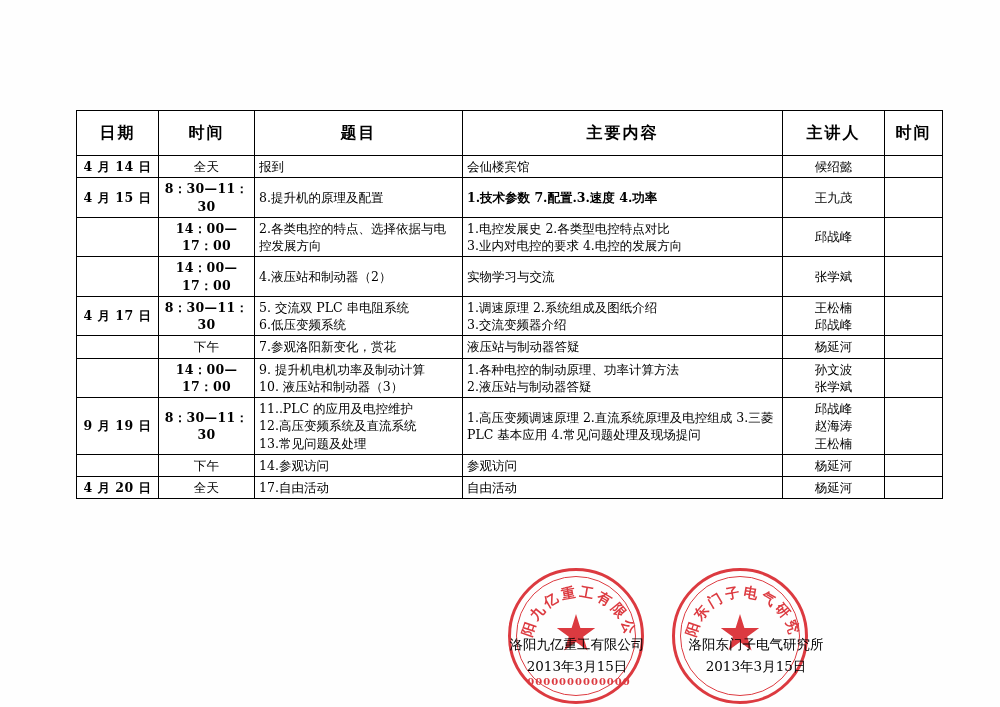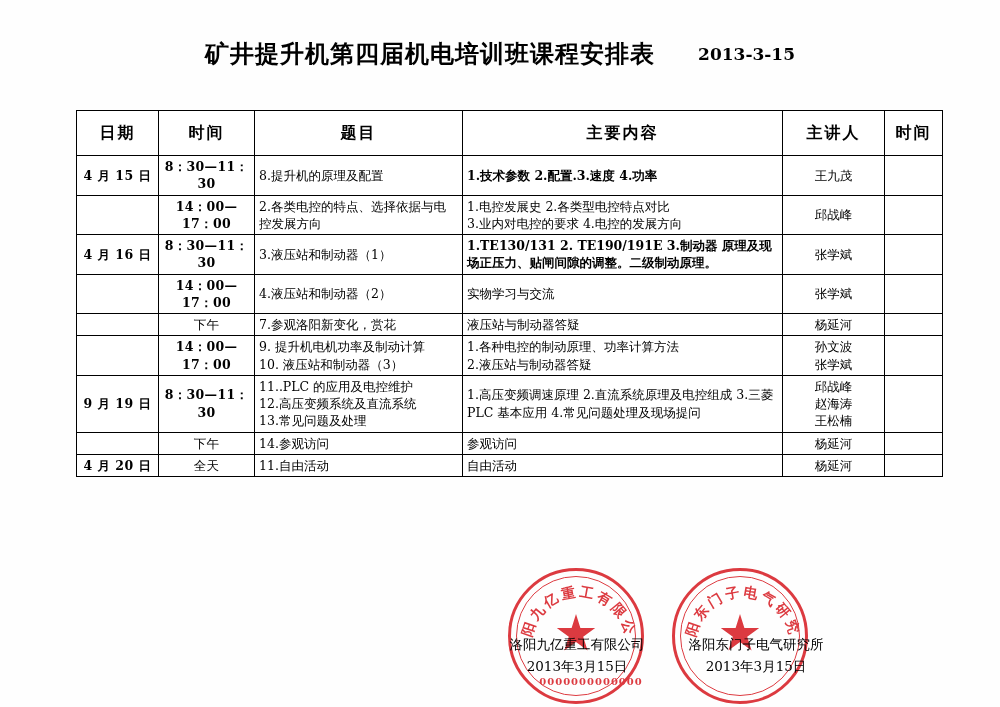--- a/index.html
+++ b/index.html
@@ -161,21 +161,21 @@
   }
   .stamp .arc-text text {
     fill: #d81f26;
     font-family: "DejaVu Serif", "Liberation Serif", serif;
     font-size: 14px;
     font-weight: bold;
     letter-spacing: 3px;
   }
   .stamp .bottom-text {
     position: absolute;
-    left: 12px;
+    left: 0;
     bottom: 14px;
     width: 136px;
     text-align: center;
     color: #d81f26;
     font-family: "DejaVu Serif", "Liberation Serif", serif;
     font-size: 10px;
     font-weight: bold;
     letter-spacing: 1px;
   }
   .sign-block {
@@ -187,24 +187,20 @@
     line-height: 1.6;
   }
   .sign-1 { left: 492px; top: 74px; width: 170px; }
   .sign-2 { left: 668px; top: 74px; width: 176px; }
 </style>
 </head>
 <body>
 
 <div class="page">
 
-  <div class="title-row">
-    <span class="doc-title">矿井提升机第四届机电培训班课程安排表</span>
-    <span class="doc-date">2013-3-15</span>
-  </div>
 
   <table class="schedule">
     <colgroup>
       <col class="c-date">
       <col class="c-time">
       <col class="c-topic">
       <col class="c-content">
       <col class="c-speaker">
       <col class="c-hours">
     </colgroup>
@@ -213,56 +209,67 @@
         <th>日期</th>
         <th>时间</th>
         <th>题目</th>
         <th>主要内容</th>
         <th>主讲人</th>
         <th>时间</th>
       </tr>
     </thead>
     <tbody id="schedule-body">
         <tr>
+          <td class="date">4 月 14 日</td>
+          <td class="time plain">全天</td>
+          <td class="topic">报到</td>
+          <td class="content">会仙楼宾馆</td>
+          <td class="speaker">
+            <span class="spk-line">候绍懿</span>
+          </td>
+          <td class="hours"></td>
+        </tr>
+        <tr>
           <td class="date">4 月 15 日</td>
           <td class="time">8：30—11：30</td>
           <td class="topic">8.提升机的原理及配置</td>
-          <td class="content bold">1.技术参数  2.配置.3.速度 4.功率</td>
+          <td class="content bold">1.技术参数  7.配置.3.速度 4.功率</td>
           <td class="speaker">
             <span class="spk-line">王九茂</span>
           </td>
           <td class="hours"></td>
         </tr>
         <tr>
           <td class="date"></td>
           <td class="time">14：00—17：00</td>
           <td class="topic">2.各类电控的特点、选择依据与电控发展方向</td>
           <td class="content">1.电控发展史    2.各类型电控特点对比<br>3.业内对电控的要求   4.电控的发展方向</td>
           <td class="speaker">
             <span class="spk-line">邱战峰</span>
           </td>
           <td class="hours"></td>
         </tr>
         <tr>
-          <td class="date">4 月 16 日</td>
-          <td class="time">8：30—11：30</td>
-          <td class="topic">3.液压站和制动器（1）</td>
-          <td class="content bold">1.TE130/131  2. TE190/191E  3.制动器 原理及现场正压力、贴闸间隙的调整。二级制动原理。</td>
-          <td class="speaker">
-            <span class="spk-line">张学斌</span>
-          </td>
-          <td class="hours"></td>
-        </tr>
-        <tr>
           <td class="date"></td>
           <td class="time">14：00—17：00</td>
           <td class="topic">4.液压站和制动器（2）</td>
           <td class="content">实物学习与交流</td>
           <td class="speaker">
             <span class="spk-line">张学斌</span>
+          </td>
+          <td class="hours"></td>
+        </tr>
+        <tr>
+          <td class="date">4 月 17 日</td>
+          <td class="time">8：30—11：30</td>
+          <td class="topic">5.  交流双 PLC 串电阻系统<br>6.低压变频系统</td>
+          <td class="content">1.调速原理    2.系统组成及图纸介绍<br>3.交流变频器介绍</td>
+          <td class="speaker">
+            <span class="spk-line">王松楠</span>
+            <span class="spk-line">邱战峰</span>
           </td>
           <td class="hours"></td>
         </tr>
         <tr>
           <td class="date"></td>
           <td class="time plain">下午</td>
           <td class="topic">7.参观洛阳新变化，赏花</td>
           <td class="content">液压站与制动器答疑</td>
           <td class="speaker">
             <span class="spk-line">杨延河</span>
@@ -298,21 +305,21 @@
           <td class="topic">14.参观访问</td>
           <td class="content">参观访问</td>
           <td class="speaker">
             <span class="spk-line">杨延河</span>
           </td>
           <td class="hours"></td>
         </tr>
         <tr>
           <td class="date">4 月 20 日</td>
           <td class="time plain">全天</td>
-          <td class="topic">11.自由活动</td>
+          <td class="topic">17.自由活动</td>
           <td class="content">自由活动</td>
           <td class="speaker">
             <span class="spk-line">杨延河</span>
           </td>
           <td class="hours"></td>
         </tr>
       </tbody>
   </table>
 
   <div class="stamp-area">

